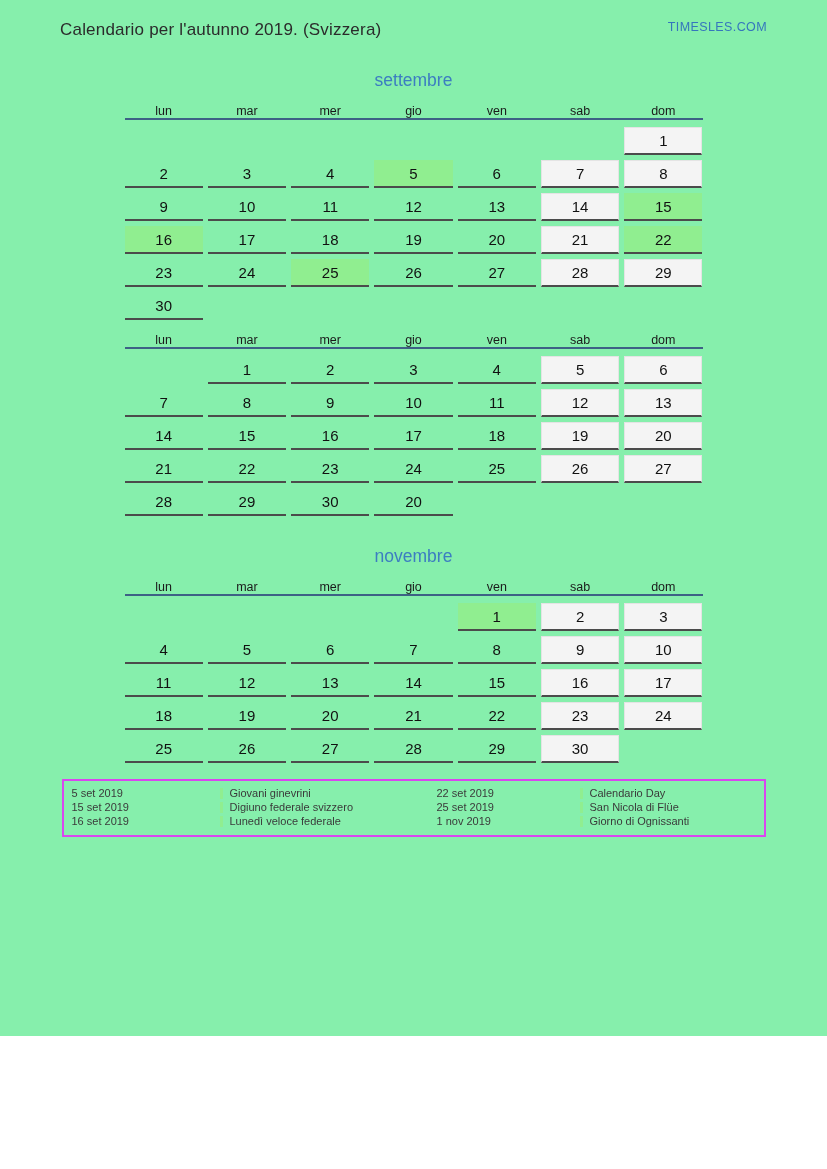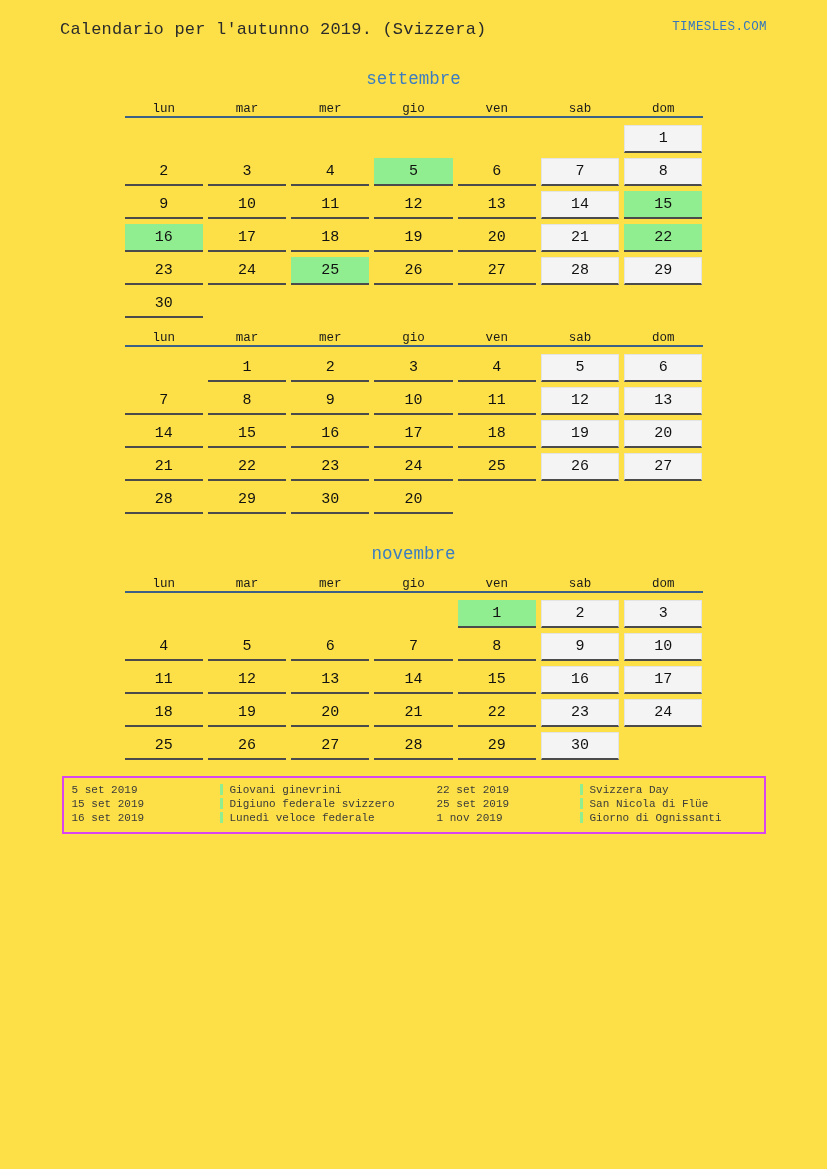--- a/index.html
+++ b/index.html
@@ -5,22 +5,22 @@
   :root{
     --blue:#3c7dc1;
     --link:#3576bd;
     --rule:#3d6185;
     --green:#90ee90;
     --wk:#f4f4f4;
     --cellb:#4b4b4b;
   }
   html,body{margin:0;padding:0;background:#ffffff;}
   .page{
-    width:827px;height:1169px;background:#fde047;position:relative;overflow:hidden;
-    font-family:Liberation Mono, monospace;color:#2b2b2b;
+    width:827px;height:1036px;background:#86efac;position:relative;overflow:hidden;
+    font-family:Liberation Sans, sans-serif;color:#2b2b2b;
   }
   .header{display:flex;justify-content:space-between;align-items:flex-start;padding:20px 60px 0 60px;}
   .title{font-size:17px;font-weight:400;margin:0;color:#2b2b2b;letter-spacing:.2px;}
   .site{font-size:12.5px;color:var(--link);text-decoration:none;margin-top:0;letter-spacing:.4px;cursor:pointer;}
   .months{width:578px;margin:0 auto;}
   .month-title{font-size:17.5px;font-weight:400;color:var(--blue);text-align:center;margin:30px 0 0 0;}
   .weekdays{
     display:grid;grid-template-columns:repeat(7,1fr);column-gap:5px;
     margin-top:13px;border-bottom:2.5px solid var(--rule);
   }
@@ -205,21 +205,21 @@
           <div class="cell weekend">30</div>
           <div class="cell empty"></div>
         </div>
       </section>
     </div>
 
   <div class="legend">
       <div class="lg-date">5 set 2019</div>
       <div class="lg-name"><span class="bar"></span><span>Giovani ginevrini</span></div>
       <div class="lg-date">22 set 2019</div>
-      <div class="lg-name"><span class="bar"></span><span>Svizzera Day</span></div>
+      <div class="lg-name"><span class="bar"></span><span>Calendario Day</span></div>
       <div class="lg-date">15 set 2019</div>
       <div class="lg-name"><span class="bar"></span><span>Digiuno federale svizzero</span></div>
       <div class="lg-date">25 set 2019</div>
       <div class="lg-name"><span class="bar"></span><span>San Nicola di Flüe</span></div>
       <div class="lg-date">16 set 2019</div>
       <div class="lg-name"><span class="bar"></span><span>Lunedì veloce federale</span></div>
       <div class="lg-date">1 nov 2019</div>
       <div class="lg-name"><span class="bar"></span><span>Giorno di Ognissanti</span></div>
     </div>
 </div>

